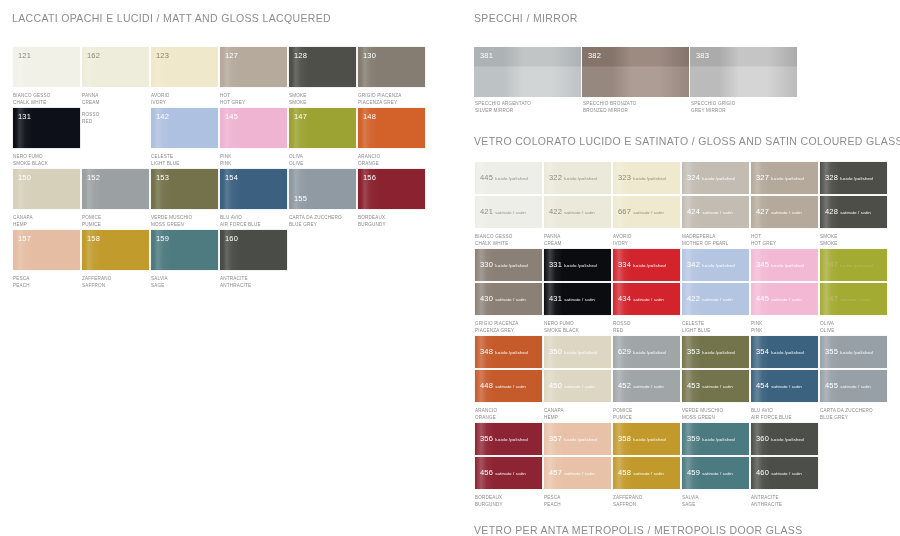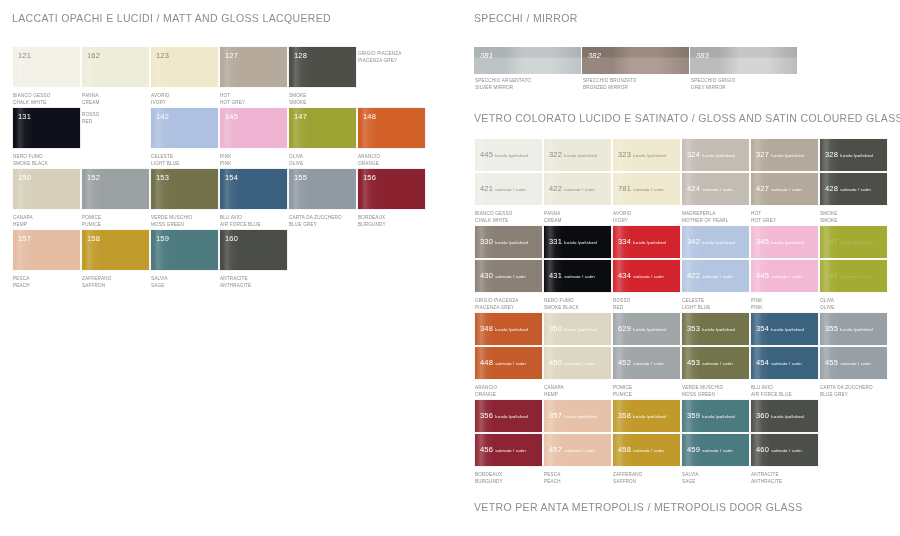--- a/index.html
+++ b/index.html
@@ -41,21 +41,21 @@
     line-height: 1.62;
     color: #8a8a8a;
     letter-spacing: 0.18px;
     text-transform: uppercase;
     white-space: nowrap;
   }
 
   
   .mir-row { display: flex; }
   .mir-cell { width: 107px; margin-right: 1px; }
-  .mir-swatch { height: 27px; position: relative; font-style: italic; }
+  .mir-swatch { height: 50px; position: relative; }
   .mir-code {
     position: absolute; left: 6px; top: 4px;
     font-size: 7.5px; letter-spacing: 0.2px;
   }
   .mir-names {
     padding: 3px 0 0 1px;
     font-size: 4.6px; line-height: 1.62;
     color: #8a8a8a; letter-spacing: 0.18px;
     text-transform: uppercase; white-space: nowrap;
   }
@@ -138,20 +138,24 @@
           <div class="lac-swatch" style="background: rgb(79, 79, 74);">
             <div class="sheen" style="background: linear-gradient(90deg, rgba(255, 255, 255, 0) 0%, rgba(255, 255, 255, 0) 4%, rgba(255, 255, 255, 0.16) 10%, rgba(255, 255, 255, 0.04) 18%, rgba(255, 255, 255, 0) 30%);"></div>
             <div class="lac-code" style="color: rgb(255, 255, 255);">128</div>
           </div>
           <div class="lac-names">
             <div>SMOKE</div>
             <div>SMOKE</div>
           </div>
         </div>
         <div class="lac-cell">
+          <div class="lac-swatch" style="background: rgb(133, 125, 113);">
+            <div class="sheen" style="background: linear-gradient(90deg, rgba(255, 255, 255, 0) 0%, rgba(255, 255, 255, 0) 4%, rgba(255, 255, 255, 0.16) 10%, rgba(255, 255, 255, 0.04) 18%, rgba(255, 255, 255, 0) 30%);"></div>
+            <div class="lac-code" style="color: rgb(255, 255, 255);">130</div>
+          </div>
           <div class="lac-names">
             <div>GRIGIO PIACENZA</div>
             <div>PIACENZA GREY</div>
           </div>
         </div>
         <div class="lac-cell">
           <div class="lac-swatch" style="background: rgb(13, 16, 24);">
             <div class="sheen" style="background: linear-gradient(90deg, rgba(255, 255, 255, 0) 0%, rgba(255, 255, 255, 0) 4%, rgba(255, 255, 255, 0.16) 10%, rgba(255, 255, 255, 0.04) 18%, rgba(255, 255, 255, 0) 30%);"></div>
             <div class="lac-code" style="color: rgb(255, 255, 255);">131</div>
           </div>
@@ -242,21 +246,21 @@
             <div class="lac-code" style="color: rgb(255, 255, 255);">154</div>
           </div>
           <div class="lac-names">
             <div>BLU AVIO</div>
             <div>AIR FORCE BLUE</div>
           </div>
         </div>
         <div class="lac-cell">
           <div class="lac-swatch" style="background: rgb(144, 154, 163);">
             <div class="sheen" style="background: linear-gradient(90deg, rgba(255, 255, 255, 0) 0%, rgba(255, 255, 255, 0) 4%, rgba(255, 255, 255, 0.16) 10%, rgba(255, 255, 255, 0.04) 18%, rgba(255, 255, 255, 0) 30%);"></div>
-            <div class="lac-code" style="color: rgb(255, 255, 255);">155</div>
+            <div class="lac-code" style="color: rgb(255, 255, 255); margin-top: 21px;">155</div>
           </div>
           <div class="lac-names">
             <div>CARTA DA ZUCCHERO</div>
             <div>BLUE GREY</div>
           </div>
         </div>
         <div class="lac-cell">
           <div class="lac-swatch" style="background: rgb(139, 34, 48);">
             <div class="sheen" style="background: linear-gradient(90deg, rgba(255, 255, 255, 0) 0%, rgba(255, 255, 255, 0) 4%, rgba(255, 255, 255, 0.16) 10%, rgba(255, 255, 255, 0.04) 18%, rgba(255, 255, 255, 0) 30%);"></div>
             <div class="lac-code" style="color: rgb(255, 255, 255);">156</div>
@@ -380,21 +384,21 @@
           </div>
         </div>
         <div class="glass-cell">
           <div class="glass-stack">
             <div class="glass-band" style="background: rgb(239, 233, 207);">
               <div class="sheen" style="background: linear-gradient(90deg, rgba(255, 255, 255, 0) 0%, rgba(255, 255, 255, 0.22) 9%, rgba(255, 255, 255, 0.05) 17%, rgba(255, 255, 255, 0) 28%);"></div>
               <div class="glass-lbl" style="color: rgb(142, 138, 112);"><span class="glass-num">323</span><span class="glass-fin">lucido /polished</span></div>
             </div>
             <div class="glass-band lower" style="background: rgb(239, 233, 207);">
               <div class="sheen" style="background: linear-gradient(90deg, rgba(255, 255, 255, 0) 0%, rgba(255, 255, 255, 0.22) 9%, rgba(255, 255, 255, 0.05) 17%, rgba(255, 255, 255, 0) 28%);"></div>
-              <div class="glass-lbl" style="color: rgb(142, 138, 112);"><span class="glass-num">781</span><span class="glass-fin">satinato / satin</span></div>
+              <div class="glass-lbl" style="color: rgb(142, 138, 112);"><span class="glass-num">667</span><span class="glass-fin">satinato / satin</span></div>
             </div>
           </div>
           <div class="glass-names">
             <div>AVORIO</div>
             <div>IVORY</div>
           </div>
         </div>
         <div class="glass-cell">
           <div class="glass-stack">
             <div class="glass-band" style="background: rgb(194, 188, 179);">

